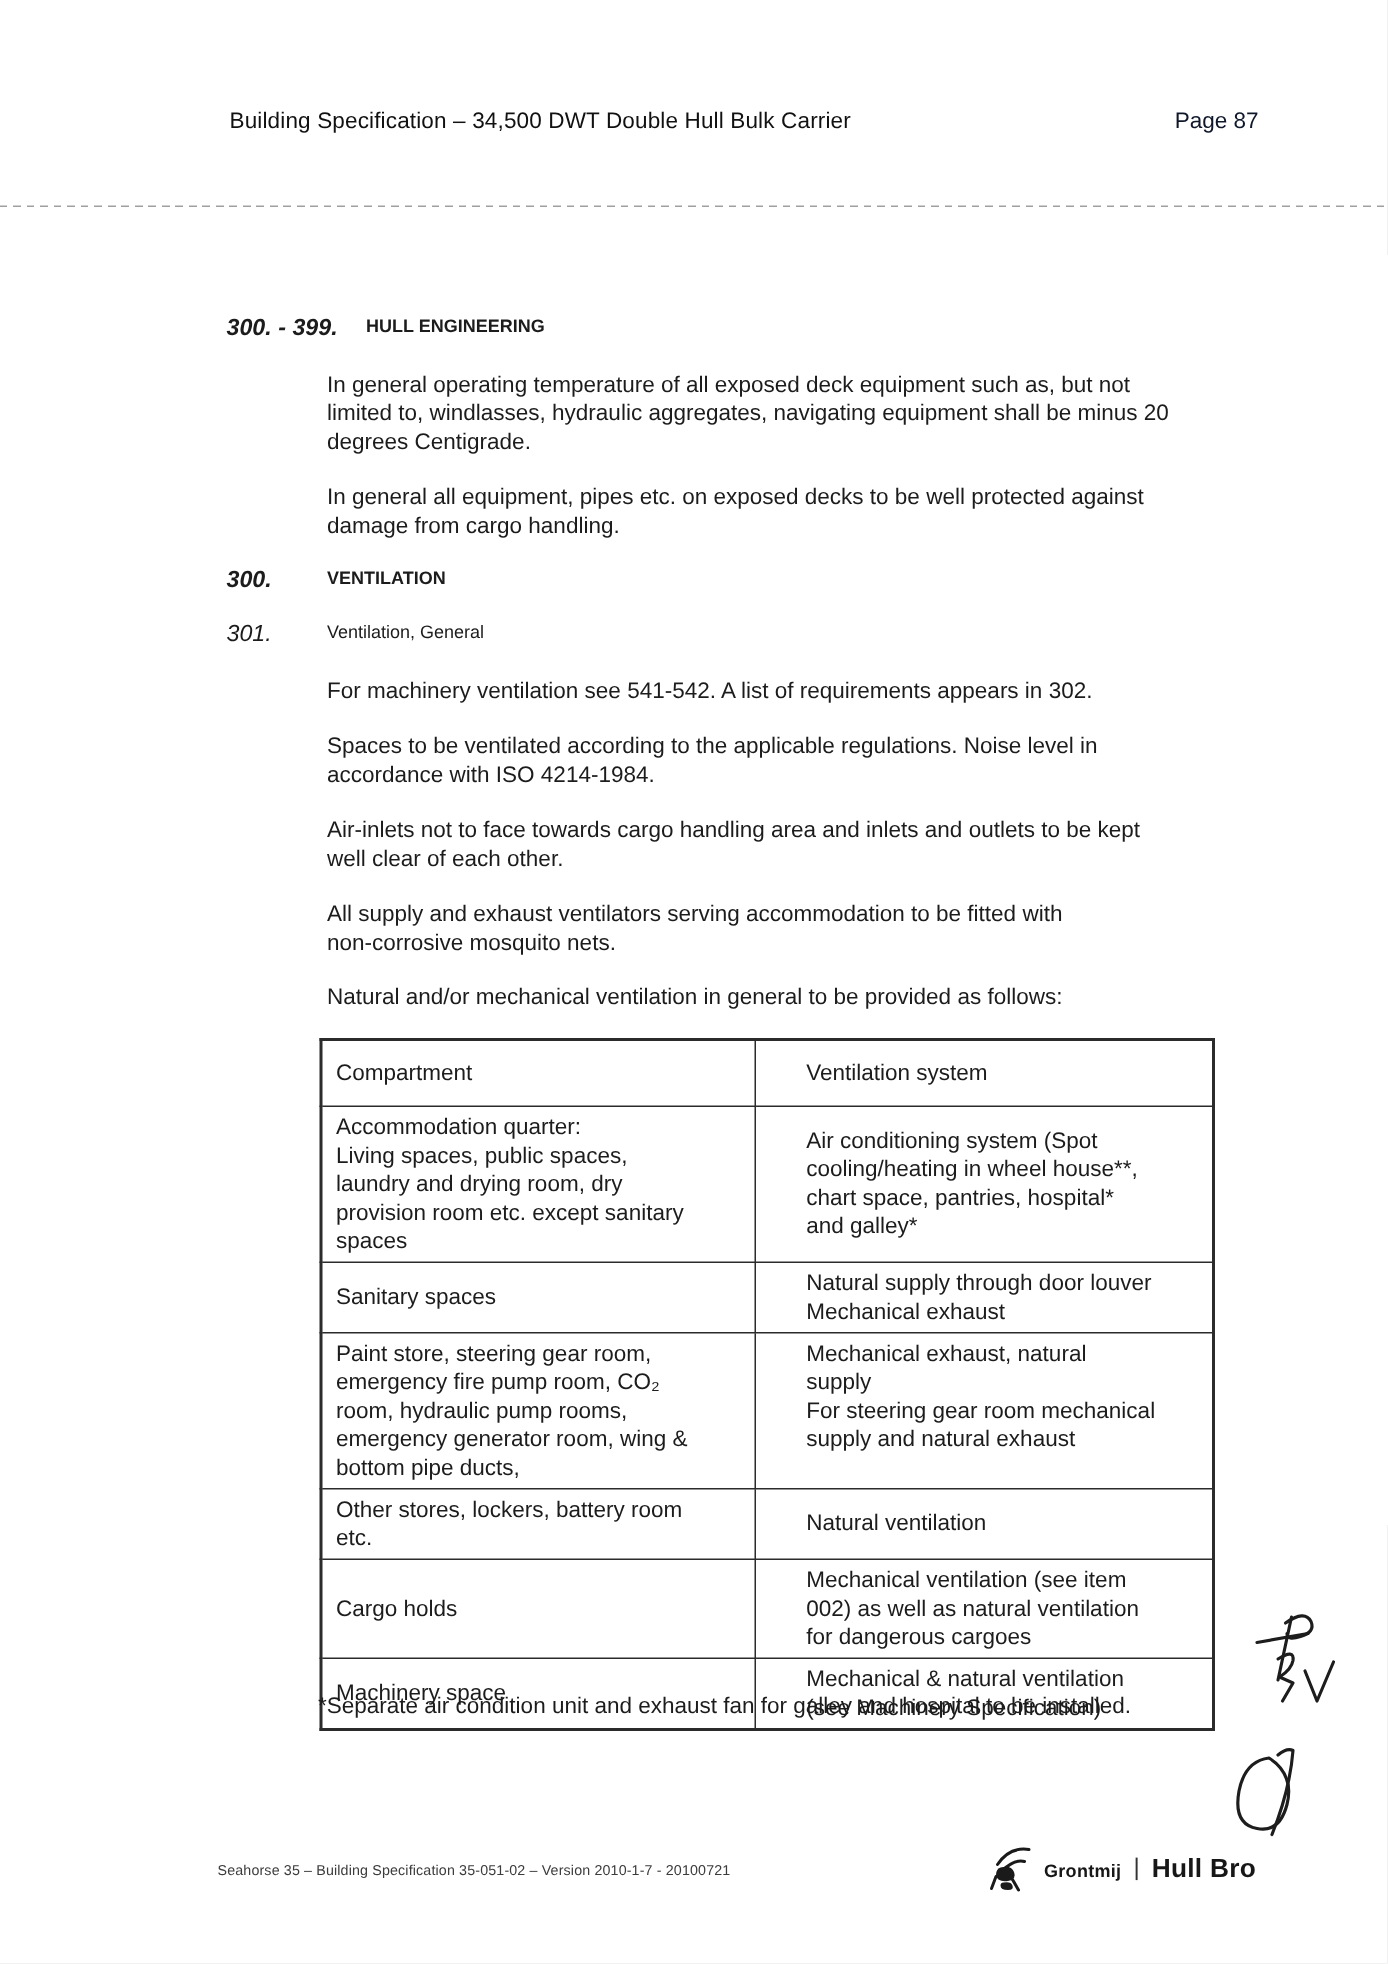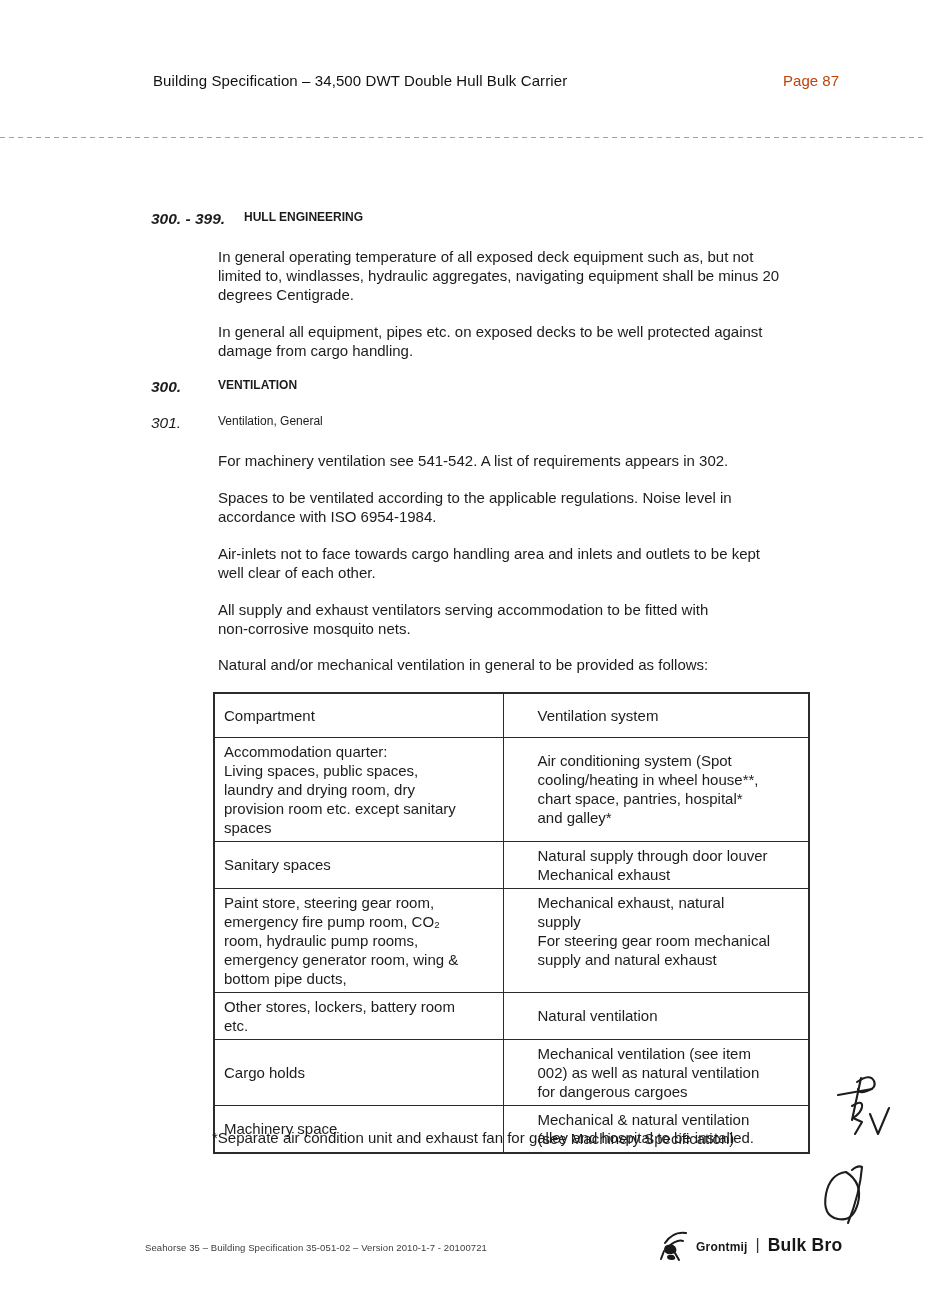--- a/index.html
+++ b/index.html
@@ -16,21 +16,21 @@
     overflow: hidden;
   }
 
   
   .doc-title {
     position: absolute; left: 153px; top: 72px;
     font-size: 15px; letter-spacing: .1px; color: #111;
   }
   .page-num {
     position: absolute; right: 86px; top: 72px;
-    font-size: 15px; color: #c2410c;
+    font-size: 15px; color: #0f172a;
   }
   .header-rule {
     position: absolute; left: 0; top: 137px; width: 925px; height: 1px;
     background: repeating-linear-gradient(to right, #8f8f8f 0 5px, transparent 5px 9px);
     opacity: .85;
   }
 
   
   .sec-num   { position: absolute; left: 151px; font-size: 15.5px; font-style: italic; }
   .sec-title { position: absolute; font-size: 12px; }
@@ -117,21 +117,21 @@
 damage from cargo handling.</div>
 
   <div class="sec-num bold" style="top:378px;">300.</div>
   <div class="sec-title bold" style="left:218px; top:378px;">VENTILATION</div>
 
   <div class="sec-num" style="top:414px;">301.</div>
   <div class="sec-title" style="left:218px; top:414px;">Ventilation, General</div>
 
   <div class="para" style="top:451px;">For machinery ventilation see 541-542. A list of requirements appears in 302.</div>
   <div class="para" style="top:488px;">Spaces to be ventilated according to the applicable regulations. Noise level in
-accordance with ISO 6954-1984.</div>
+accordance with ISO 4214-1984.</div>
   <div class="para" style="top:544px;">Air-inlets not to face towards cargo handling area and inlets and outlets to be kept
 well clear of each other.</div>
   <div class="para" style="top:600px;">All supply and exhaust ventilators serving accommodation to be fitted with
 non-corrosive mosquito nets.</div>
   <div class="para" style="top:655px;">Natural and/or mechanical ventilation in general to be provided as follows:</div>
 
   <table class="vent">
     <colgroup>
         <col class="c1">
         <col class="c2">
@@ -212,17 +212,17 @@
       <path d="M6 14 Q14 2 27 4"></path>
       <path d="M9 18 Q18 10 24 12"></path>
       <path class="blob" d="M8 16 q7 -2 9 3 q2 5 -4 6 q-7 1 -8 -4 q0 -4 3 -5 z"></path>
       <path class="blob" d="M10 26 q5 -1 6 2 q1 3 -3 3 q-5 0 -5 -3 q0 -2 2 -2 z"></path>
       <path d="M5 22 L2 30"></path>
       <path d="M16 24 L20 31"></path>
     </svg>
     <div class="logo-text">
       <span class="logo-brand">Grontmij</span>
       <span class="logo-divider">|</span>
-      <span class="logo-partner">Bulk Bro</span>
+      <span class="logo-partner">Hull Bro</span>
     </div>
   </div>
 
 </div>
 
 </body></html>

